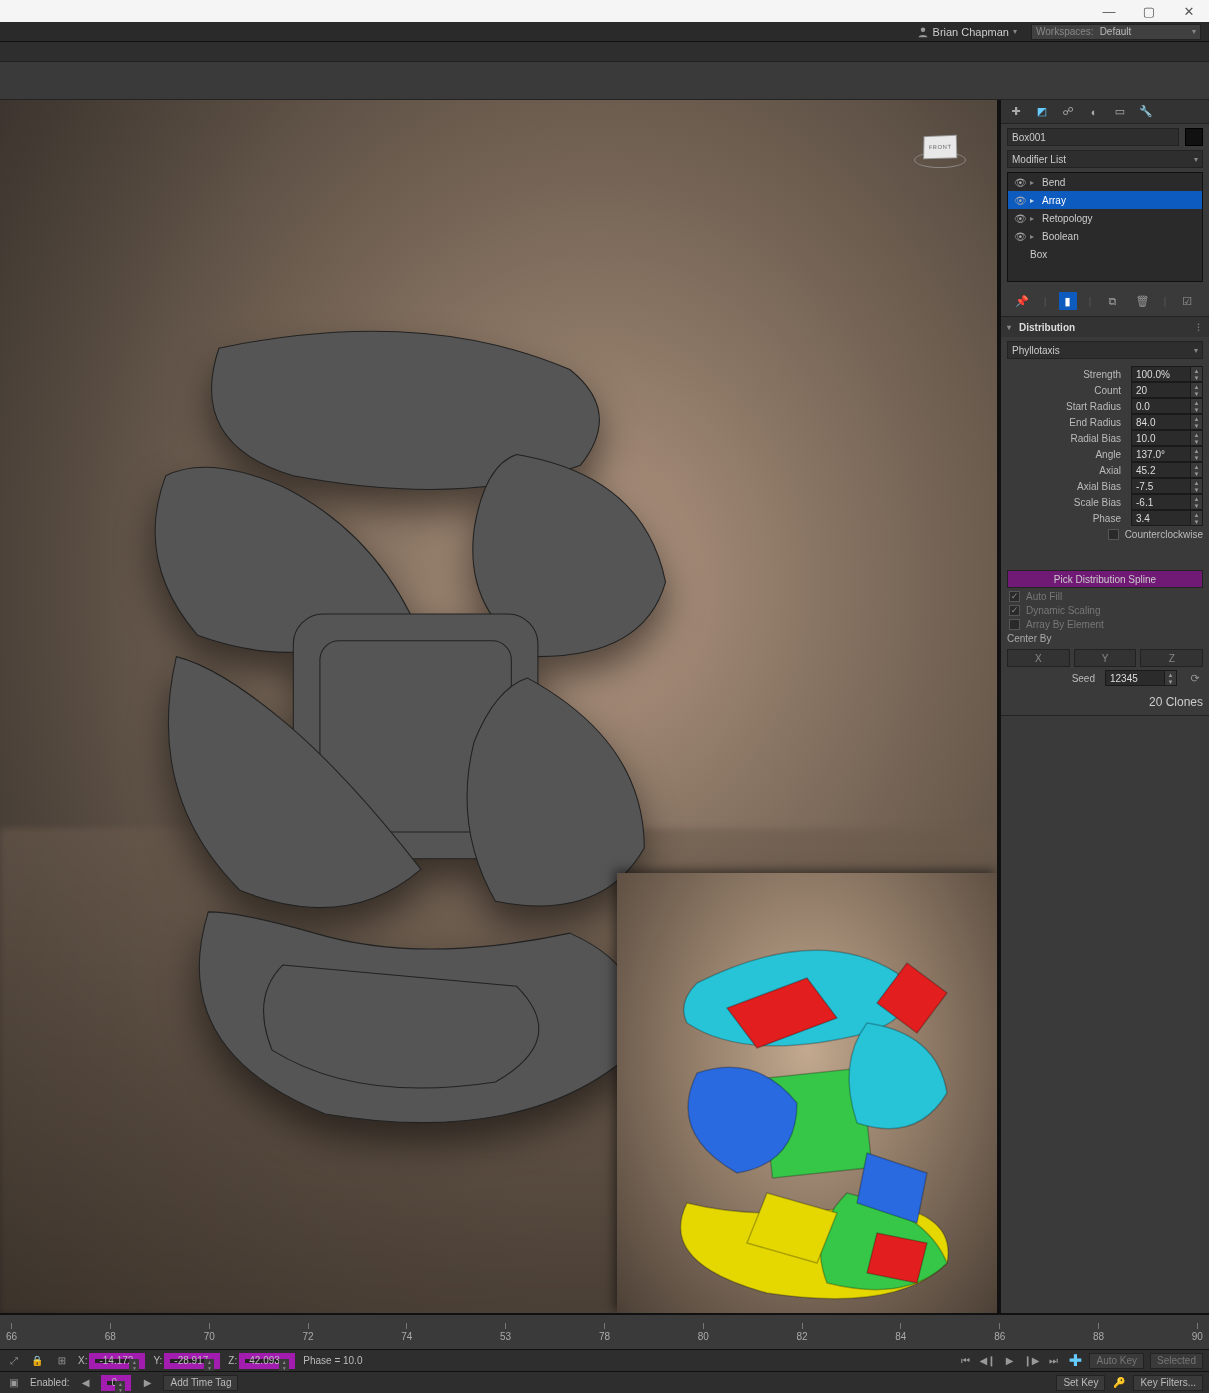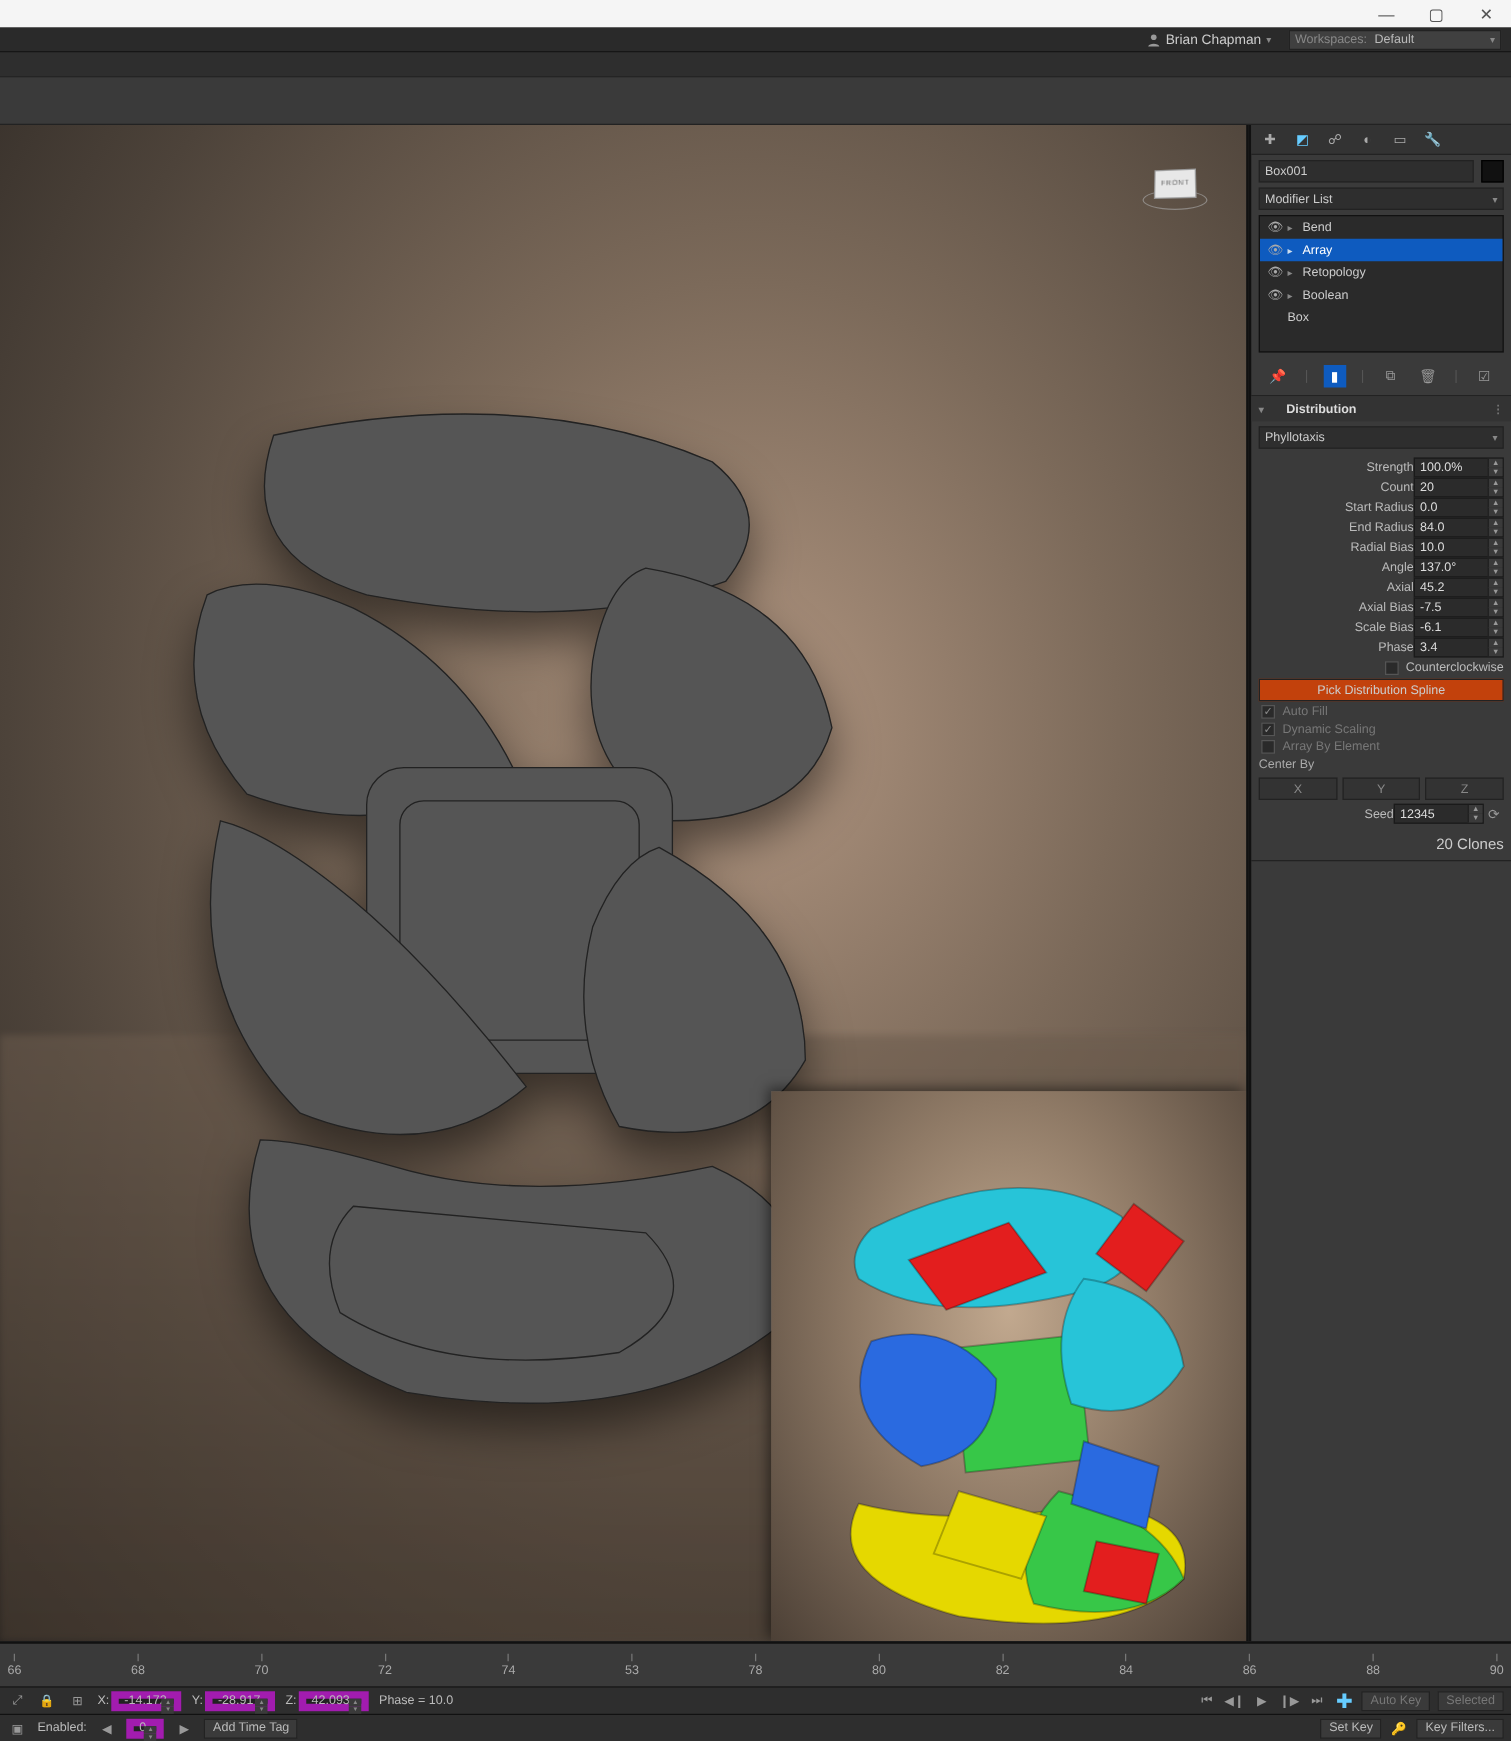--- a/index.html
+++ b/index.html
@@ -53,30 +53,30 @@
 .stack-row .eye { width:10px; text-align:center; color:#aaa; }
 .stack-row .arrow { width:6px; color:#888; font-size:8px; }
 .stack-row.sel { background:#0e5bbf; color:#fff; }
 .stack-row.base { padding-left:22px; color:#ccc; }
 .stack-tools { display:flex; align-items:center; justify-content:center; gap:12px; padding:4px 0 6px; color:#999; border-bottom:1px solid #222; }
 .stack-tools .t { width:18px; height:18px; display:flex; align-items:center; justify-content:center; }
 .stack-tools .sep { color:#555; }
 .stack-tools .t.active { background:#0e5bbf; color:#fff; }
 
 .rollout { border-bottom:1px solid #222; }
-.rollout-h { height:20px; background:#333; display:flex; align-items:center; gap:16px; padding:0 6px; font-weight:600; font-size:10px; color:#ddd; }
+.rollout-h { height:20px; background:#333; display:flex; align-items:center; gap:6px; padding:0 6px; font-weight:600; font-size:10px; color:#ddd; }
 .rollout-h::before { content:"▾"; color:#888; font-size:8px; margin-right:2px; }
 .rollout-h .end { margin-left:auto; color:#777; font-size:9px; }
 .rollout-body { padding:4px 6px 6px; display:flex; flex-direction:column; gap:3px; }
-.paramrow { display:flex; align-items:center; gap:0; }
+.paramrow { display:flex; align-items:center; gap:10px; }
 .paramrow .lbl { flex:1; text-align:right; font-size:10px; color:#bbb; }
 .spin { width:72px; height:16px; background:#2b2b2b; border:1px solid #1a1a1a; position:relative; display:flex; align-items:center; padding:0 4px; font-size:10px; color:#ddd; }
 .spin .arrows { position:absolute; right:0; top:0; bottom:0; width:12px; display:flex; flex-direction:column; }
 .spin .arrows div { flex:1; background:#3a3a3a; border-left:1px solid #1a1a1a; font-size:6px; color:#999; display:flex; align-items:center; justify-content:center; }
-.btn-full { height:18px; background:#c2410c; border:1px solid #222; display:flex; align-items:center; justify-content:center; font-size:10px; color:#ccc; }
+.btn-full { height:18px; background:#701a75; border:1px solid #222; display:flex; align-items:center; justify-content:center; font-size:10px; color:#ccc;margin-top:27px; }
 .chk { display:flex; align-items:center; gap:6px; font-size:10px; color:#bbb; padding-left:2px; }
 .chk .box { width:11px; height:11px; border:1px solid #555; background:#2a2a2a; display:flex; align-items:center; justify-content:center; color:#888; font-size:9px; line-height:1; }
 .chk.dis { color:#777; }
 .xyz { display:flex; gap:4px; margin-top:2px; }
 .xyz .b { flex:1; height:18px; background:#333; border:1px solid #222; display:flex; align-items:center; justify-content:center; font-size:10px; color:#888; }
 .clones { text-align:right; font-size:12px; color:#ccc; padding-top:6px; }
 
 
 .timeline { height:36px; background:#3a3a3a; border-top:2px solid #111; position:relative; }
 .ticks { position:absolute; left:6px; right:6px; top:8px; height:20px; display:flex; justify-content:space-between; align-items:flex-start; color:#aaa; font-size:10px; }

